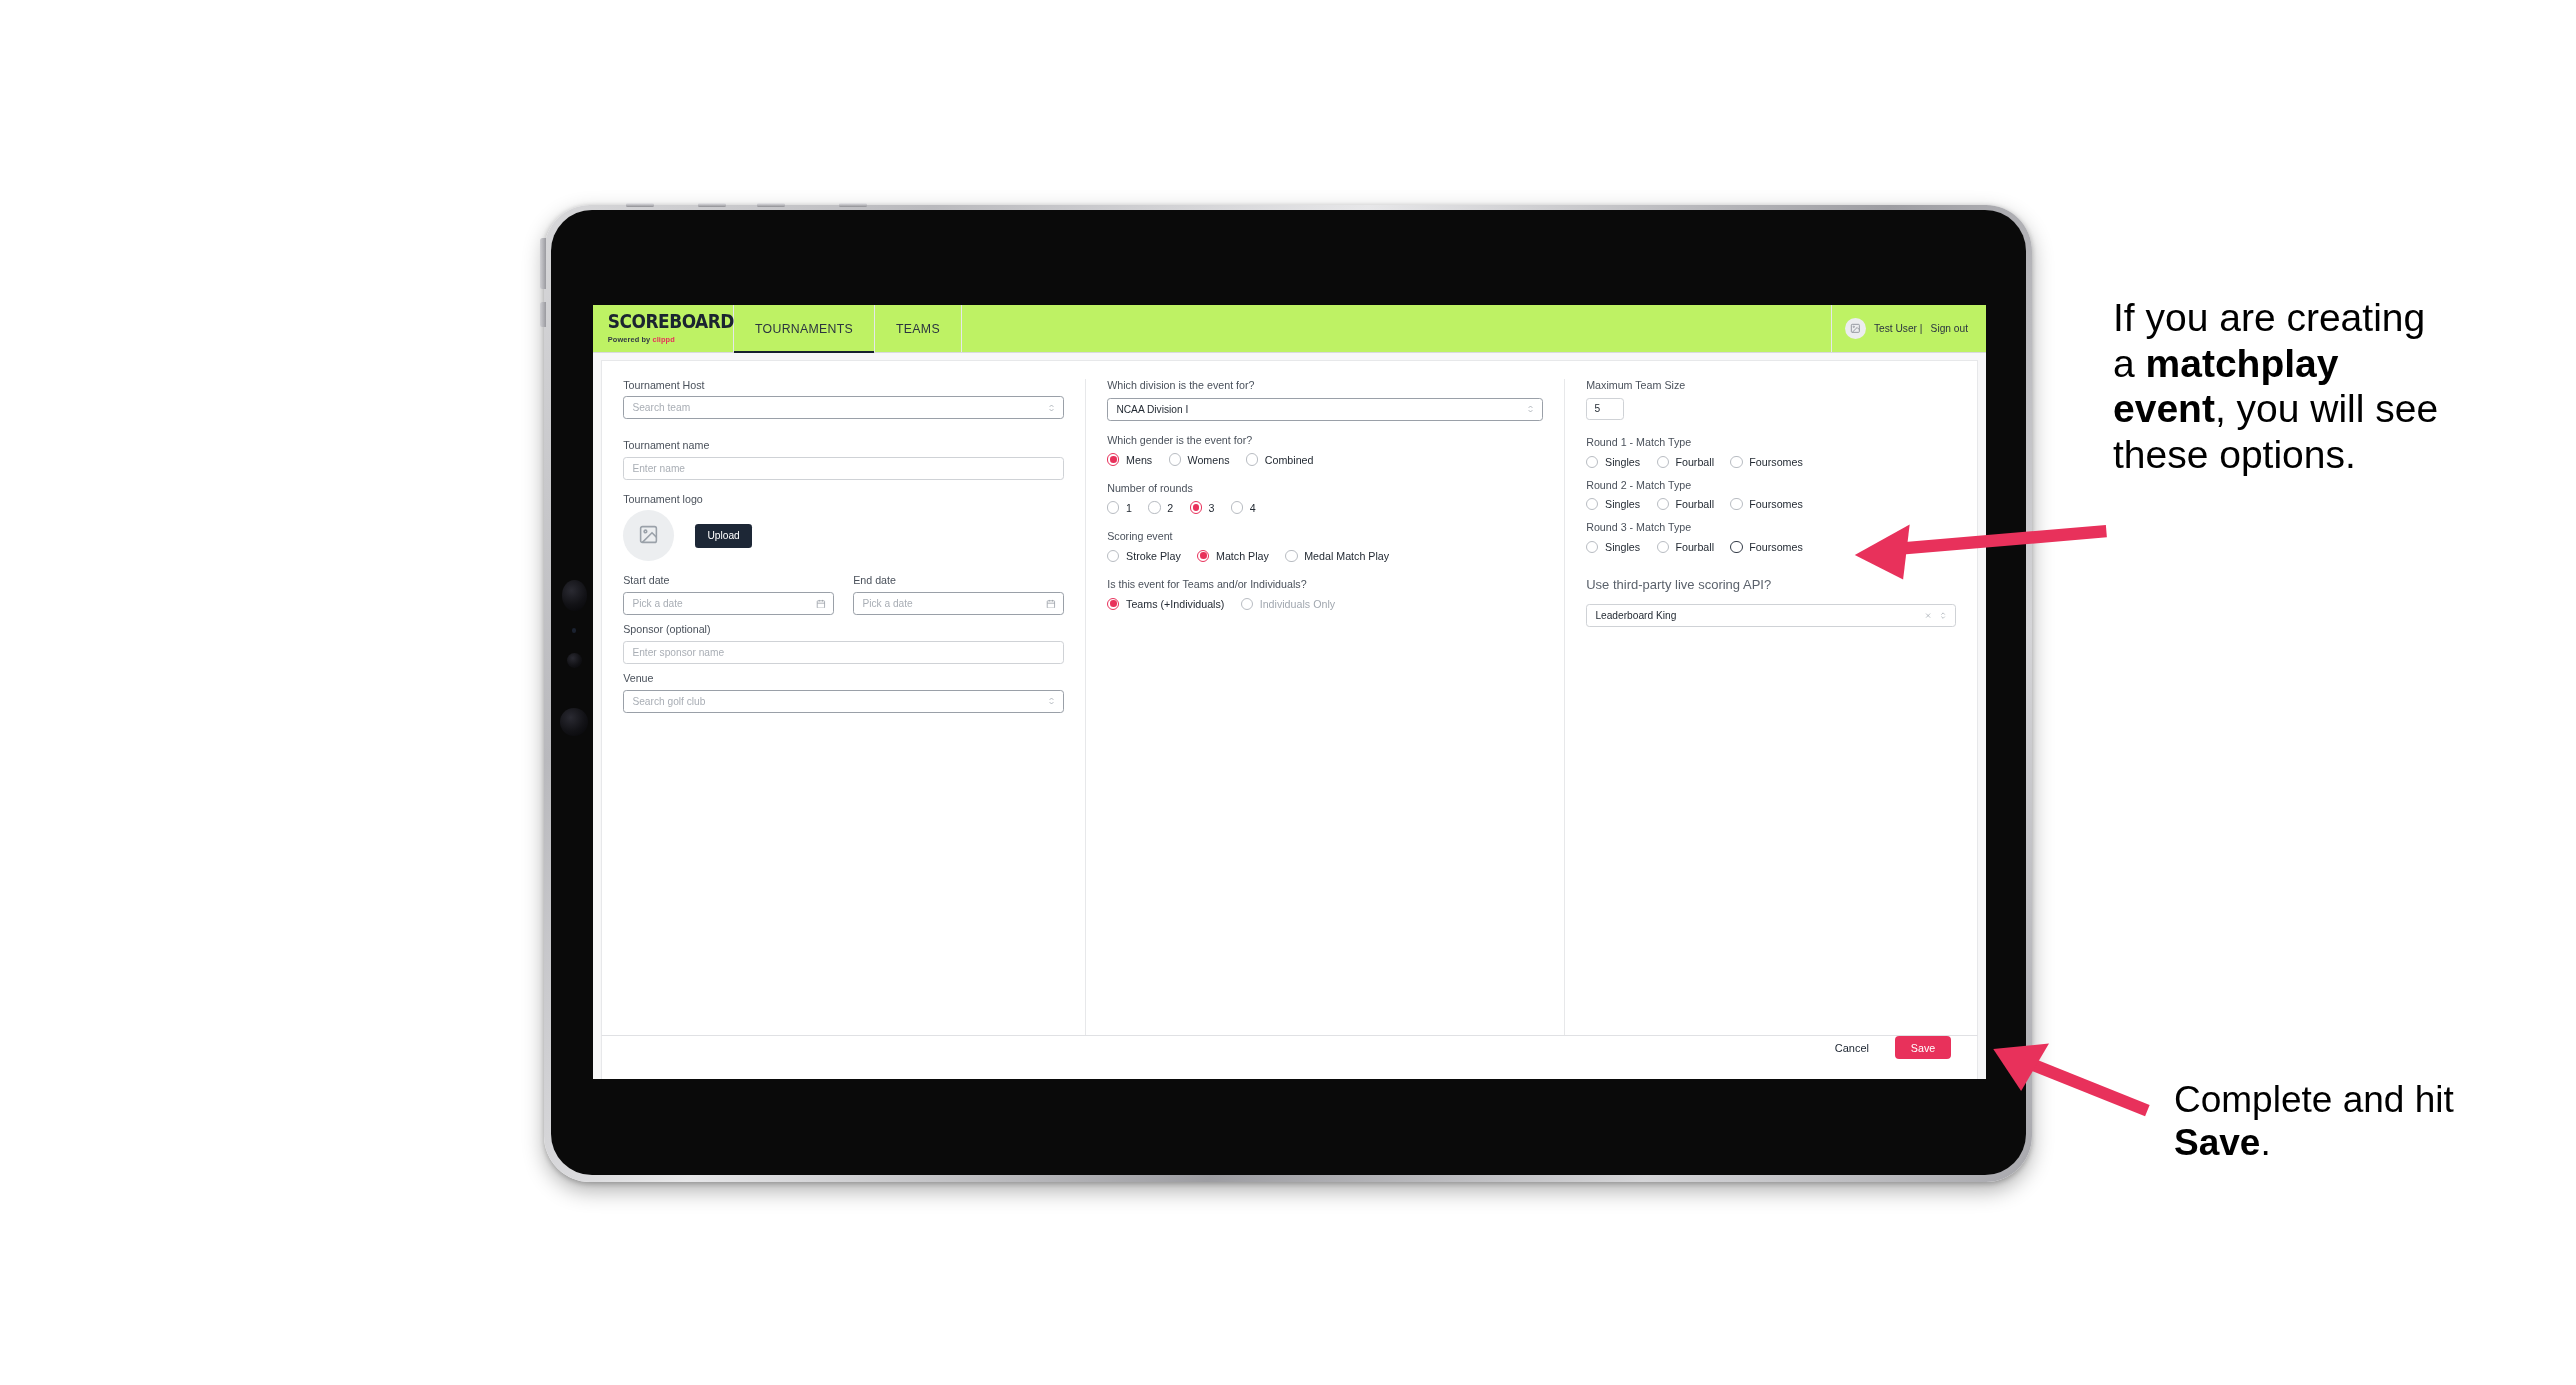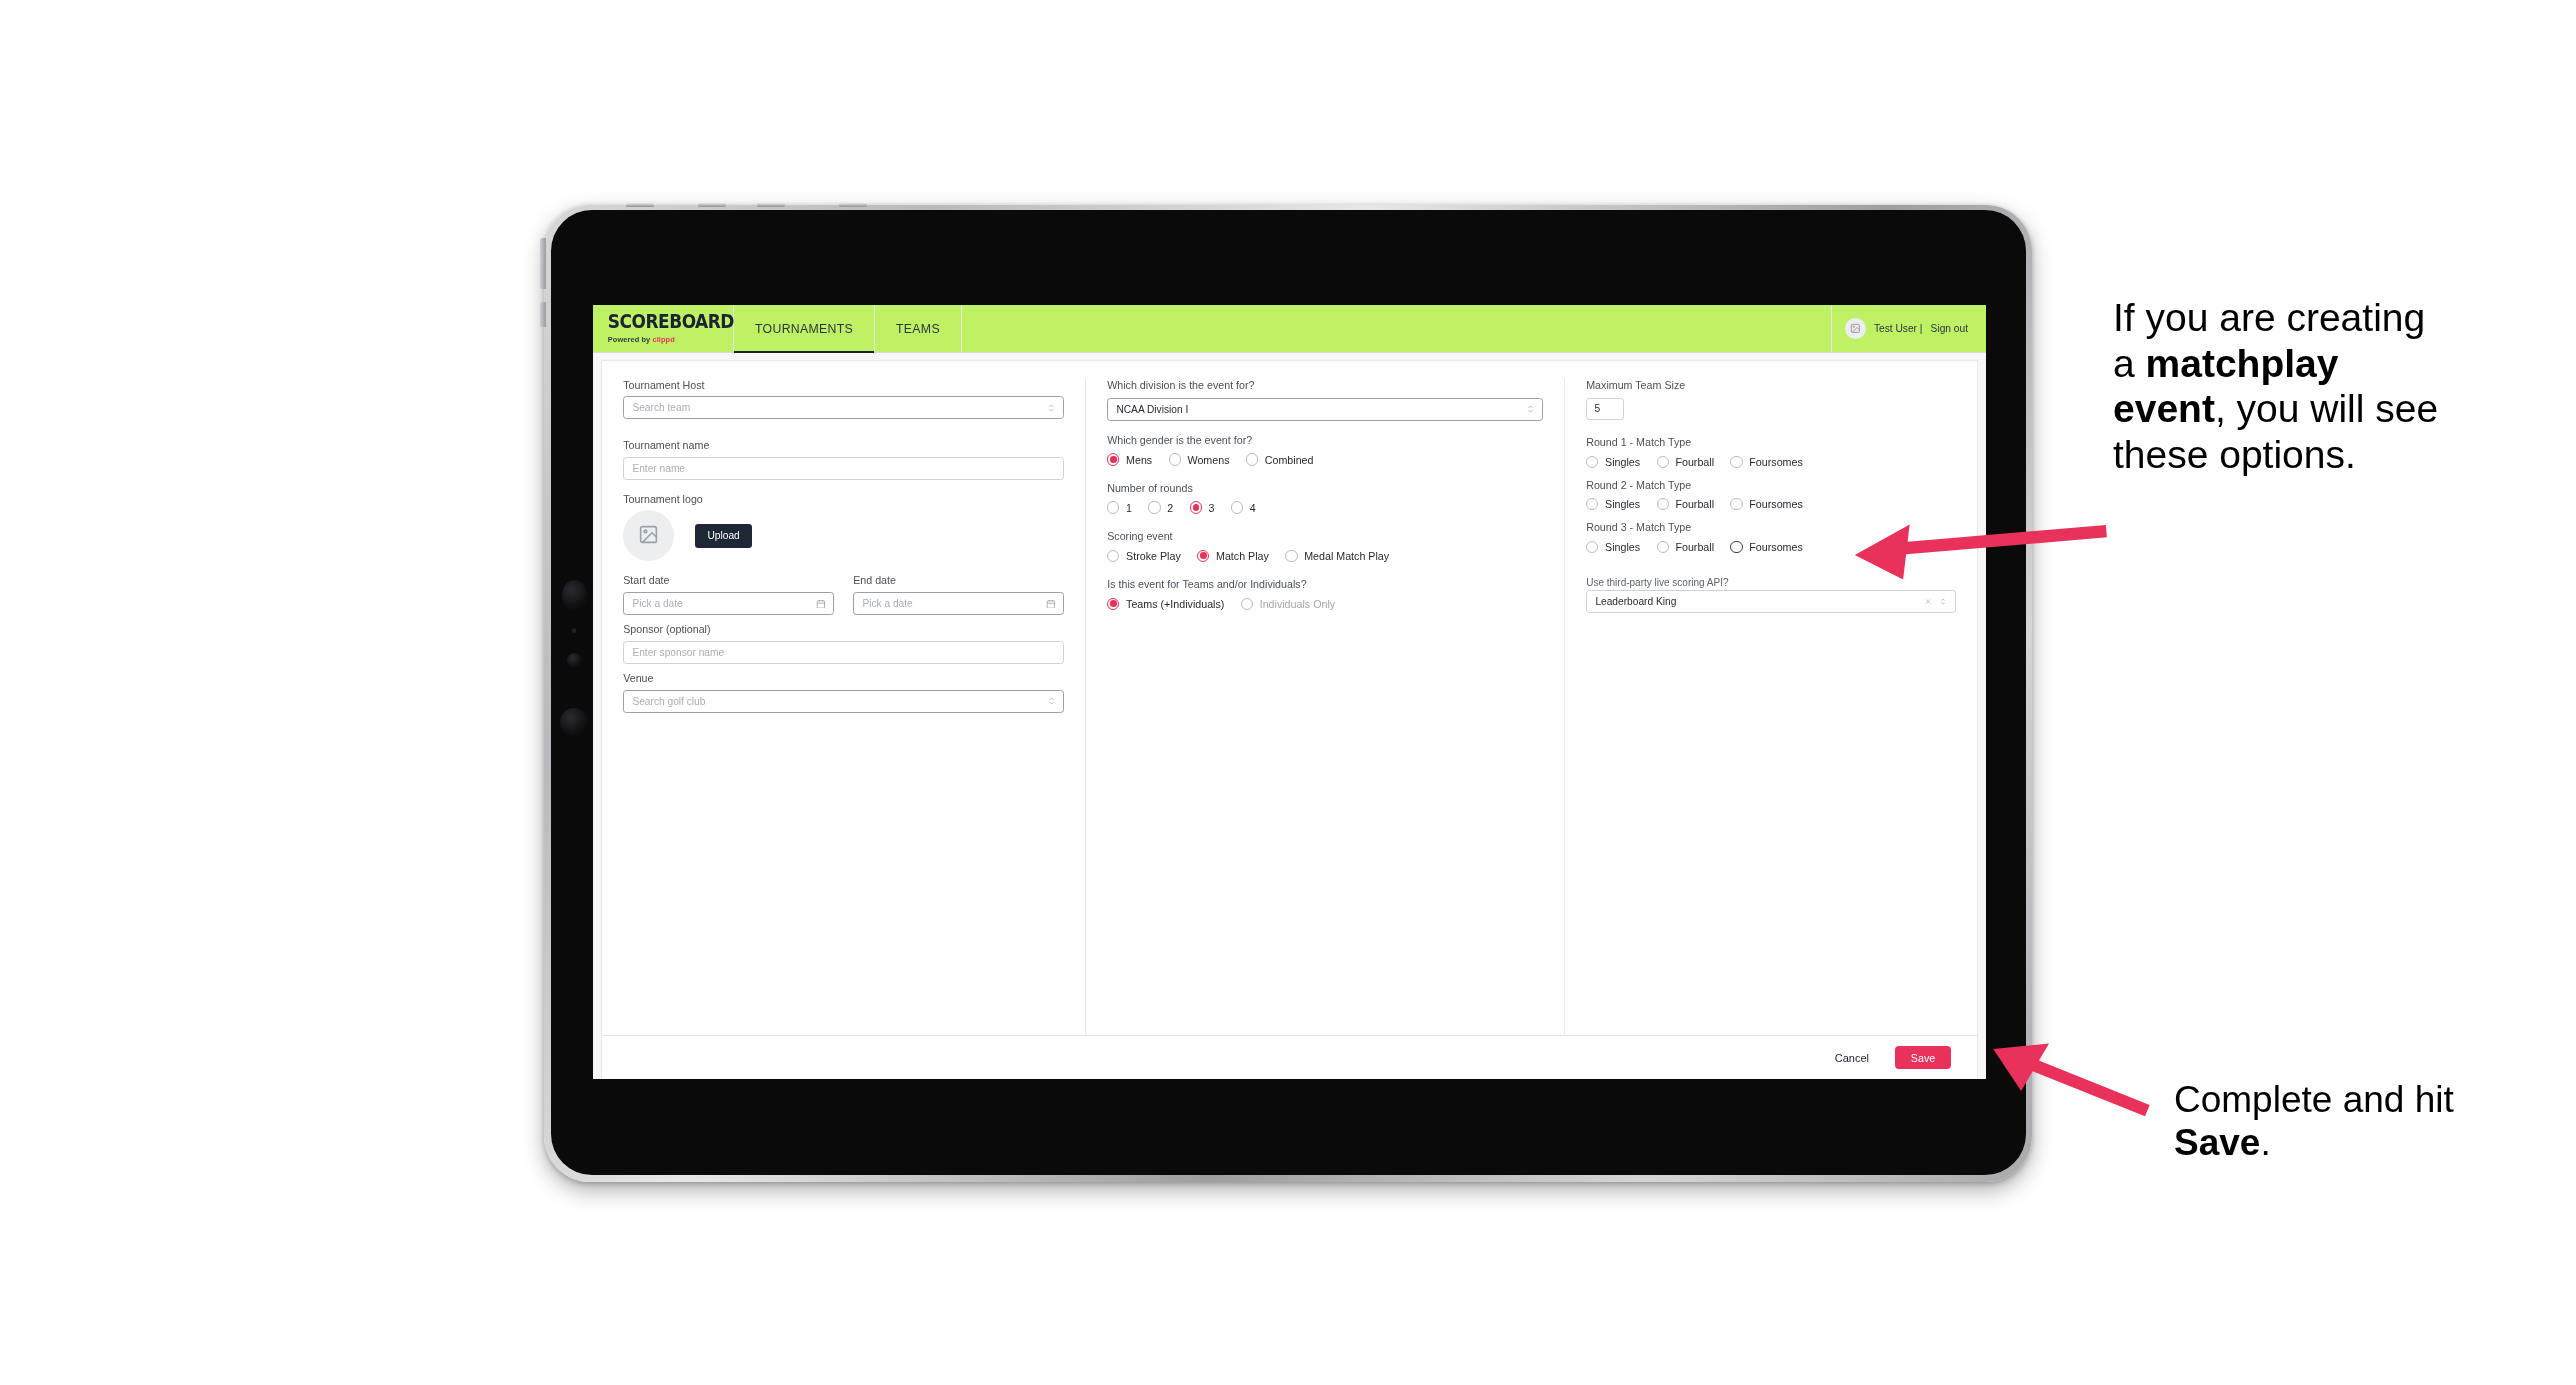--- a/index.html
+++ b/index.html
@@ -223,38 +223,38 @@
   }
   .radio.on { border-color: #e8315b; }
   .radio.on::after {
     content:""; width: 6.6px; height: 6.6px; border-radius:50%;
     background: #e8315b;
   }
   .radio.hovered { border-color:#343c48; border-width: 1.6px; }
   .radio-label { font-size: 10.7px; color:#242b34; }
   .radio-label.muted { color:#a2a8b0; }
 
-  .tiny-label { font-size: 10px; color:#5b626c; margin-bottom:2px; }
+  .tiny-label { font-size: 13px; color:#5b626c; margin-bottom:12px; }
 
   .num-input {
     width: 38px; height: 22px;
     border: 0.8px solid #cfd2d6; border-radius: 3.3px;
     display:flex; align-items:center; padding:0 7.4px;
     font-size: 10.2px; color:#252c35;
   }
 
   .block-gap { height: 16.4px; }
   .block-gap-sm { height: 10.7px; }
 
   
   .footer {
     height: 44px;
     background: #fff;
     border-top: 0.8px solid #e0e1e4;
-    display:flex; align-items:center; justify-content:flex-end;
+    display:flex; align-items:flex-start; justify-content:flex-end;
     padding-right: 26px;
     gap: 16.4px;
     margin: 0 8.2px;
     border-left:0.8px solid #e7e8ea;
     border-right:0.8px solid #e7e8ea;
   }
   .btn-cancel {
     font-size: 11px; color:#1b2430; cursor:pointer; padding: 5.7px 9.8px;
   }
   .btn-save {

